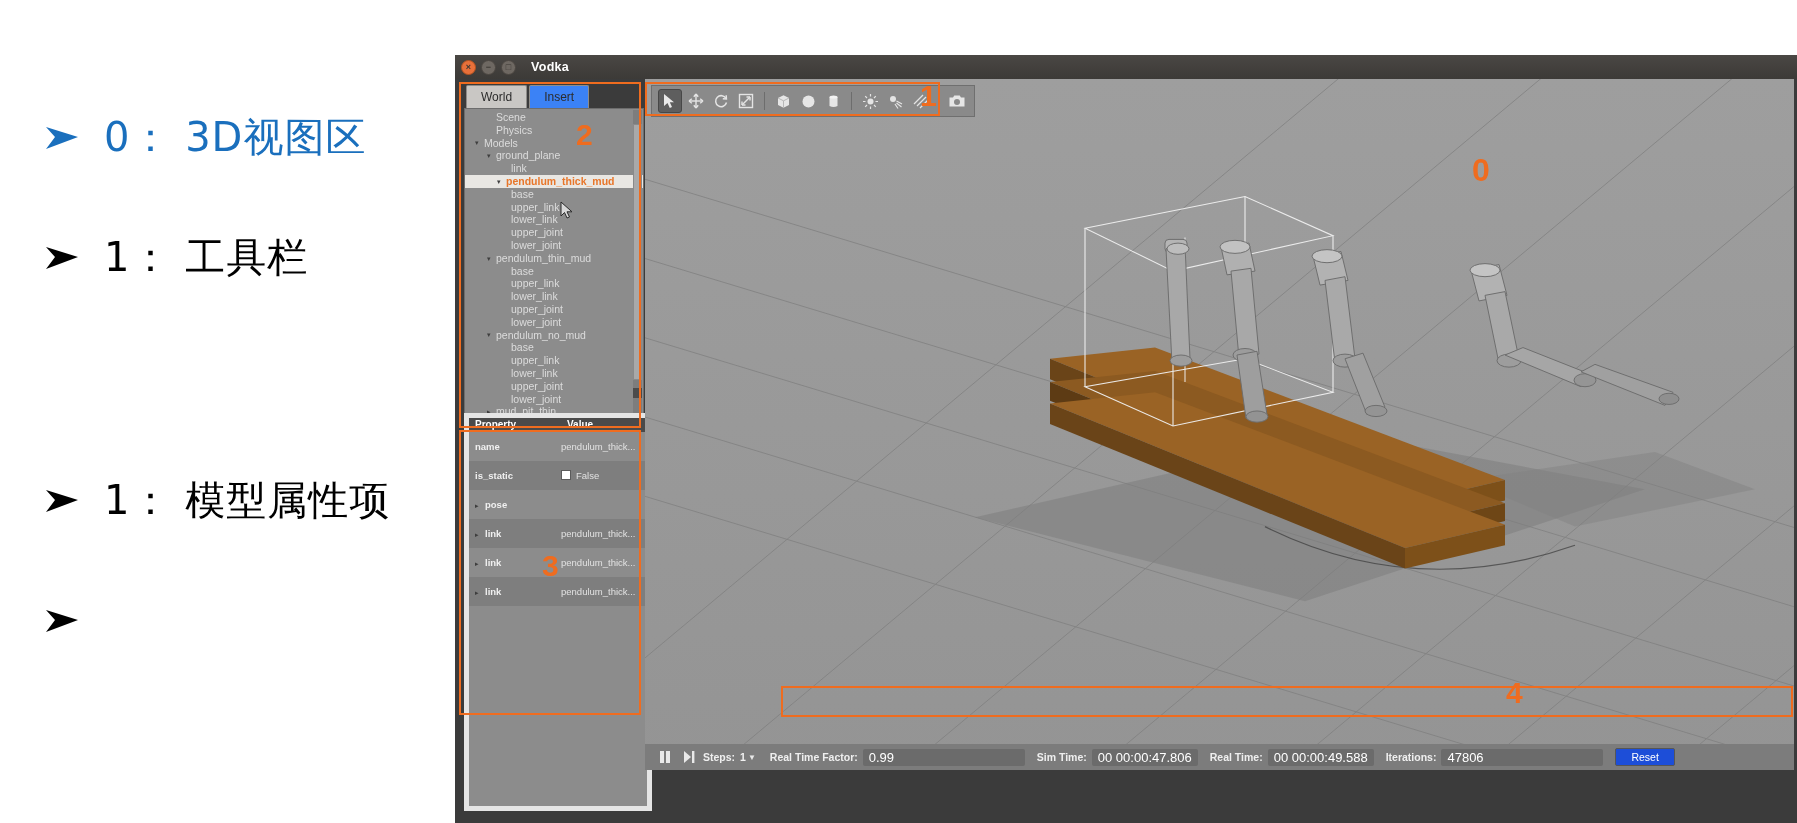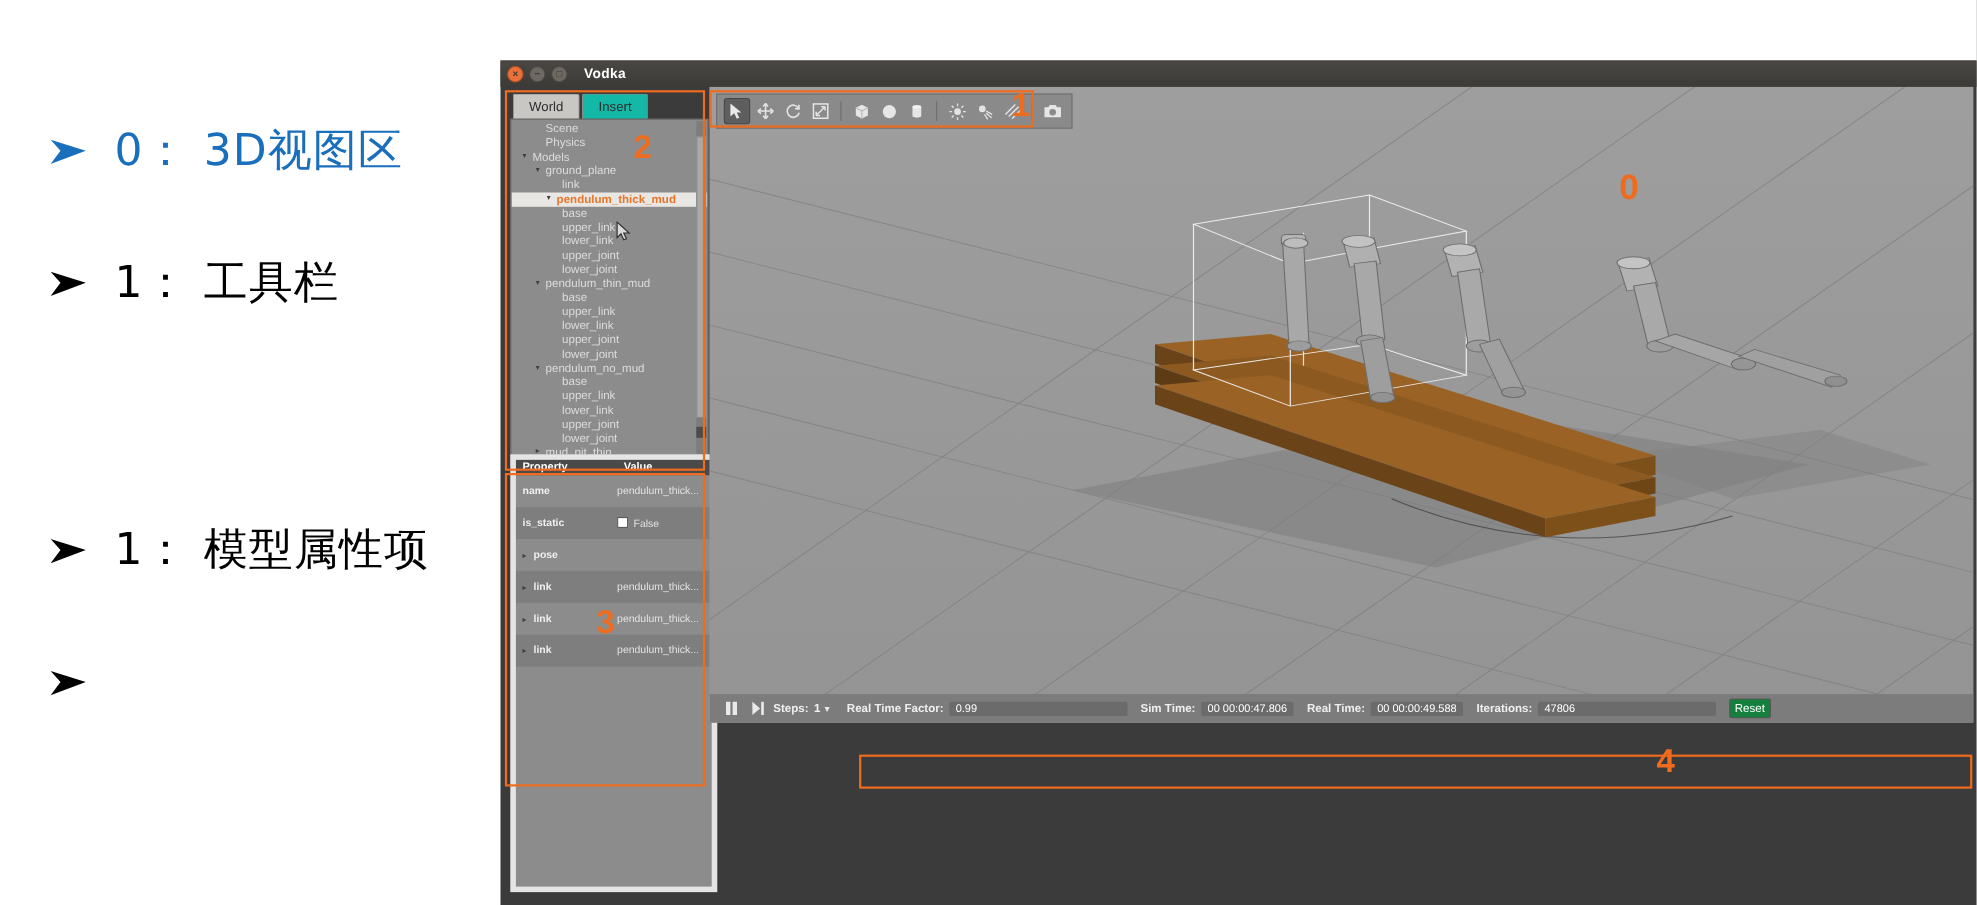--- a/index.html
+++ b/index.html
@@ -39,21 +39,21 @@
   .wb-max{background:#6e6862;border:1px solid #4b4641;}
   .wb-glyph{position:absolute;inset:0;color:#3b3733;font-size:9px;line-height:13px;text-align:center;font-weight:bold;}
   .gz-title{color:#ffffff;font-size:12.5px;font-weight:bold;margin-left:10px;letter-spacing:.3px;}
 
   
   .gz-left{
     position:absolute;left:3px;top:24px;width:184px;height:741px;background:#3b3b3b;
   }
   .tabs{position:absolute;left:8px;top:6px;display:flex;gap:2px;}
   .tab{
-    background:#14b8a6;color:#2c2c2c;font-size:12px;padding:4px 14px;
+    background:#3b82f6;color:#2c2c2c;font-size:12px;padding:4px 14px;
     border:1px solid #8e8c89;border-bottom:none;border-radius:2px 2px 0 0;
   }
   .tab.active{background:#c9c7c4;}
 
   .tree-box{
     position:absolute;left:6px;top:29px;width:178px;height:313px;
     background:#8c8c8c;border:1px solid #6d6d6d;overflow:hidden;
   }
   .tree-scroll{position:absolute;right:1px;top:1px;width:9px;height:311px;background:#7d7d7d;}
   .tree-thumb{position:absolute;right:0;top:14px;width:9px;height:256px;background:#a9a9a9;border:1px solid #8a8a8a;box-sizing:border-box;}
@@ -83,21 +83,21 @@
   .ph-val{flex:1;padding-left:4px;}
   .prop-row{display:flex;height:29px;font-size:9.5px;color:#f0f0f0;align-items:center;}
   .prop-row.alt{background:#7e7e7e;}
   .pr-name{width:88px;padding-left:6px;box-sizing:border-box;font-weight:bold;white-space:nowrap;overflow:hidden;}
   .pr-name .exp{display:inline-block;width:10px;color:#3e3e3e;font-size:7px;}
   .pr-val{flex:1;padding-left:4px;color:#e2e2e2;white-space:nowrap;overflow:hidden;}
   .chk{display:inline-block;width:8px;height:8px;background:#fff;border:1px solid #5b5b5b;vertical-align:-1px;margin-right:5px;}
 
   
   .gz-view{
-    position:absolute;left:190px;top:24px;width:1149px;height:578px;
+    position:absolute;left:190px;top:24px;width:1149px;height:691px;
     background:#9a9a9a;overflow:hidden;
   }
   .toolbar{
     position:absolute;left:6px;top:6px;height:30px;background:#8a8a8a;
     border:1px solid #6f6f6f;display:flex;align-items:center;padding:0 6px;gap:3px;z-index:4;
   }
   .tb-btn{width:22px;height:22px;display:flex;align-items:center;justify-content:center;border-radius:3px;}
   .tb-btn.on{background:#5e5e5e;border:1px solid #474747;}
   .tb-sep{width:1px;height:18px;background:#6d6d6d;margin:0 4px;}
 
@@ -107,27 +107,27 @@
   
   .statusbar{
     position:absolute;left:0;bottom:0;width:100%;height:26px;background:#7c7c7c;
     display:flex;align-items:center;padding:0 10px;box-sizing:border-box;
     font-size:10.5px;color:#f2f2f2;gap:0px;z-index:5;
   }
   .sb-btn{width:20px;height:18px;display:flex;align-items:center;justify-content:center;margin-right:4px;}
   .sb-label{font-weight:bold;color:#efefef;margin-right:5px;white-space:nowrap;}
   .sb-field{
     background:#6b6b6b;color:#ffffff;padding:1px 6px;border-radius:2px;min-width:46px;
-    white-space:nowrap;margin-right:12px;font-size:10px;
+    white-space:nowrap;margin-right:12px;font-size:13px;
   }
   .sb-field.wide{min-width:150px;}
   .sb-steps{font-weight:bold;margin-right:2px;}
   .sb-caret{font-size:8px;margin-right:14px;color:#e8e8e8;}
   .sb-reset{
-    background:#15803d;border:1px solid #565656;padding:2px 4px;font-size:10.5px;color:#fff;border-radius:2px;
+    background:#1d4ed8;border:1px solid #565656;padding:2px 15px;font-size:10.5px;color:#fff;border-radius:2px;
   }
   .watermark{
     position:absolute;right:6px;bottom:2px;color:#c8c0bb;font-size:10px;opacity:.85;white-space:nowrap;
   }
 
   
   .anno-box{position:absolute;border:2px solid #ef6c1f;box-sizing:border-box;pointer-events:none;z-index:8;}
   .anno-num{
     position:absolute;color:#ef6c1f;font-weight:bold;z-index:9;
     font-family:"Liberation Sans",sans-serif;

